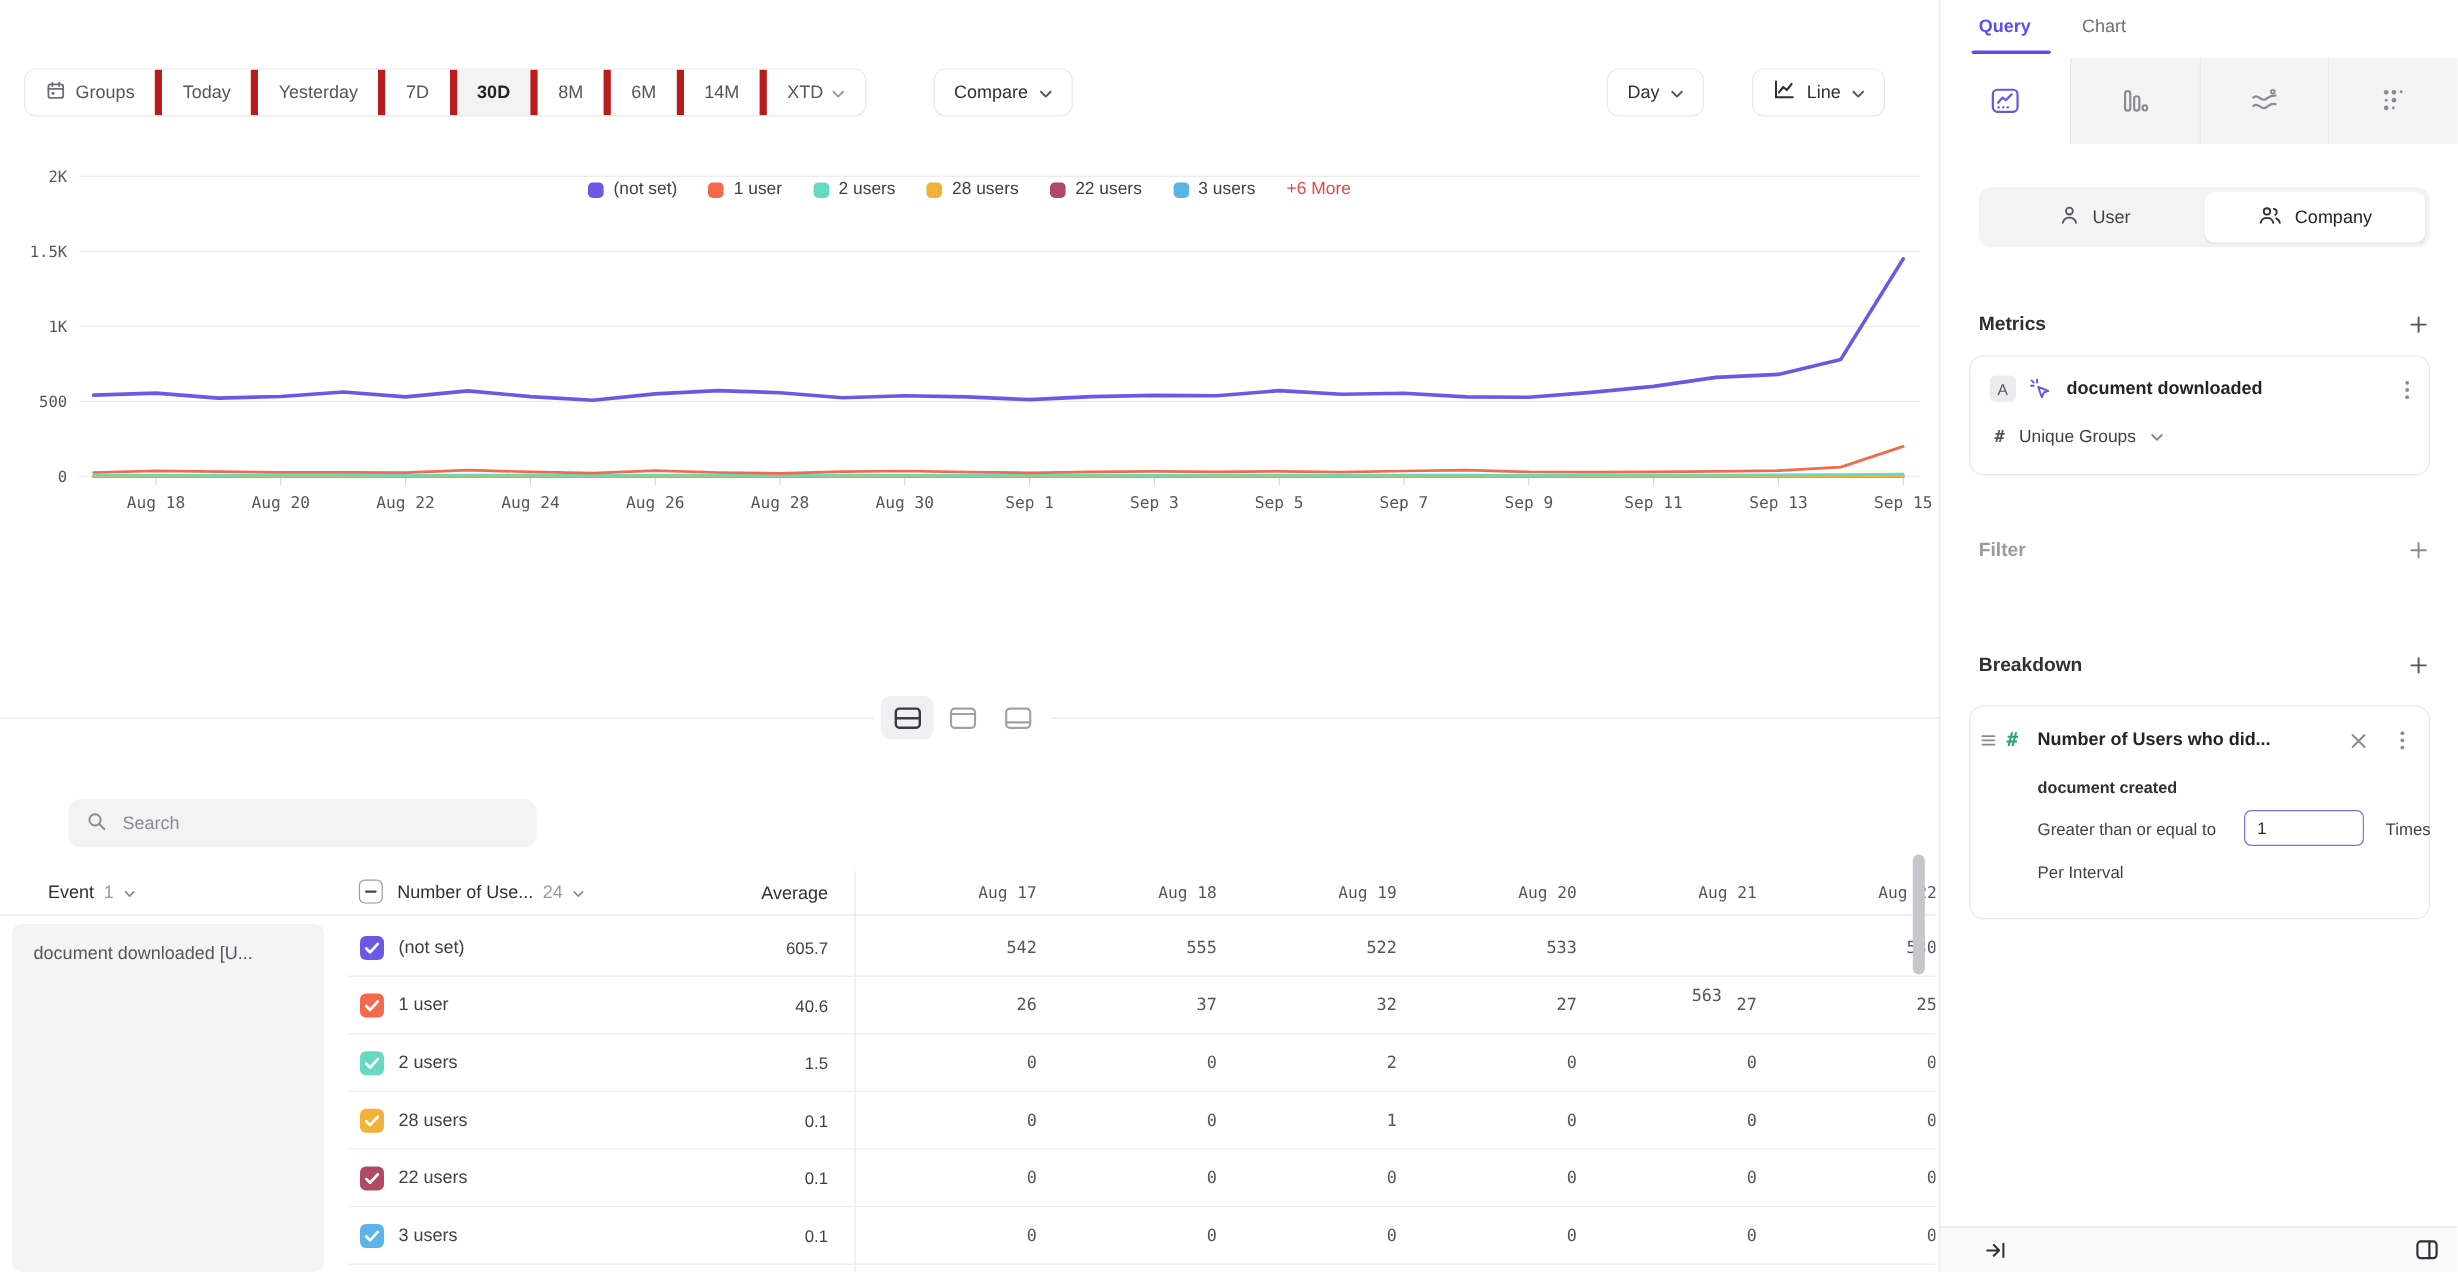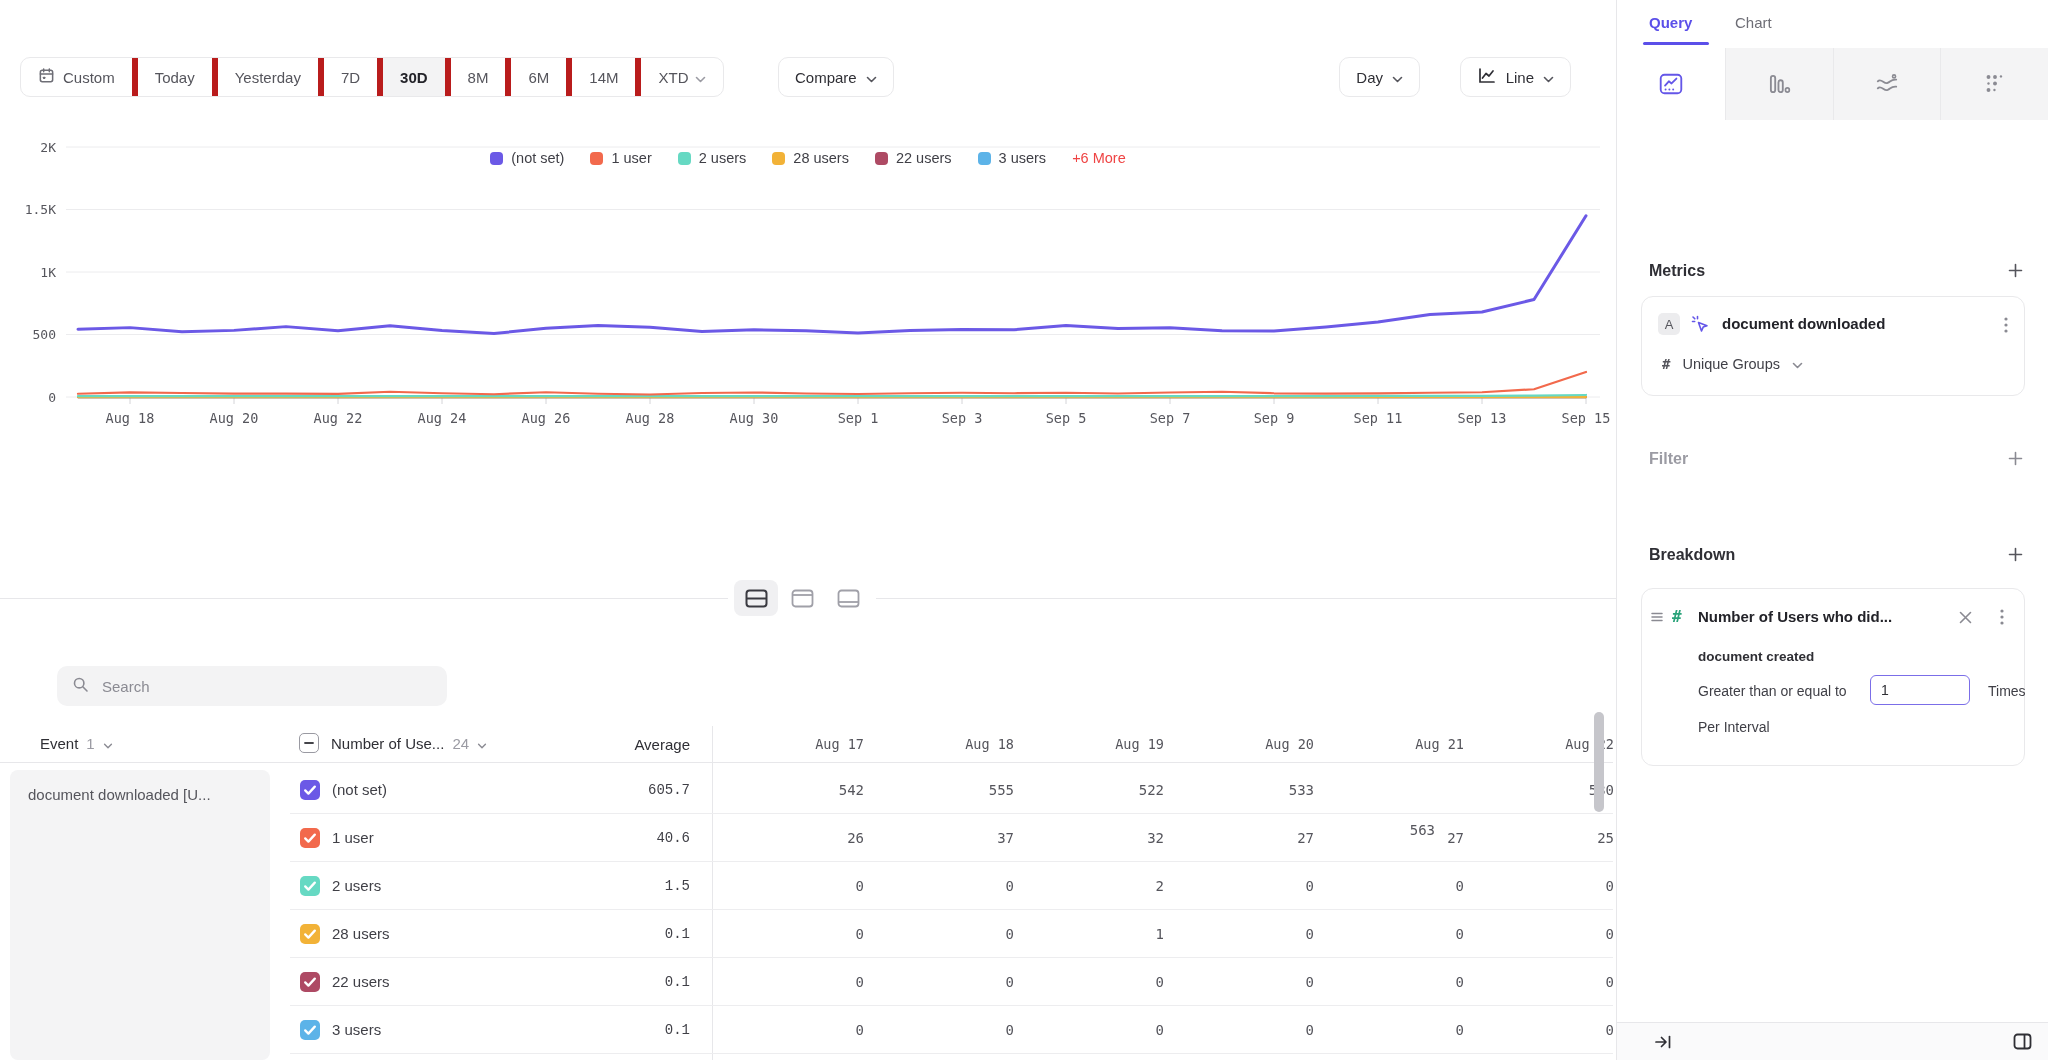--- a/index.html
+++ b/index.html
@@ -73,21 +73,21 @@
     position:absolute; left:10px; top:4px; width:260px; height:290px;
     background:#f4f4f5; border-radius:8px; padding:16px 18px;
     font-size:15px; color:#55555c; white-space:nowrap; overflow:hidden;
   }
   .t-row { position:absolute; left:0; width:1613px; height:48px; }
   .row-sep { position:absolute; left:290px; width:1323px; bottom:0; height:1px; background:#ededef; }
   .row-check { position:absolute; left:300px; top:14px; width:20px; height:20px; border-radius:5px; cursor:pointer; }
   .row-check svg { display:block; width:20px; height:20px; }
   .row-label { position:absolute; left:332px; top:15px; font-size:15px; color:#3f3f46; white-space:nowrap; }
   .row-avg { position:absolute; left:540px; top:16px; width:150px; text-align:right;
-    font-family:Liberation Mono, monospace; font-size:14px; color:#3f3f46; }
+    font-family:Liberation Sans, sans-serif; font-size:14px; color:#3f3f46; }
   .row-val { position:absolute; top:16px; width:130px; text-align:right;
     font-family:"DejaVu Sans Mono", monospace; font-size:14px; color:#55555c; }
   .vscroll { position:absolute; left:1594px; top:712px; width:10px; height:100px; border-radius:5px; background:#c6c6cb; }
 
   .minus-box { width:20px; height:20px; border:1.5px solid #9a9aa2; border-radius:5px; background:#fff;
     display:flex; align-items:center; justify-content:center; cursor:pointer; }
 
   
   .panel { position:absolute; left:1616px; top:0; width:432px; height:1060px; background:#fff; border-left:1px solid #e7e7ea; }
   .tab { position:absolute; top:14px; font-size:15px; cursor:pointer; }
@@ -142,21 +142,21 @@
 
 <div class="main">
 
   <div class="range-group" id="range-group">
       <div class="range-seg">
         <span><svg width="17" height="17" viewBox="0 0 18 18" fill="none">
             <rect x="2.5" y="3.5" width="13" height="12" rx="2" stroke="#6e6e76" stroke-width="1.6"></rect>
             <path d="M6 2v3M12 2v3M2.5 7.5h13" stroke="#6e6e76" stroke-width="1.6" stroke-linecap="round"></path>
             <rect x="5.3" y="10.3" width="2.4" height="2.4" rx="0.5" fill="#6e6e76"></rect>
           </svg></span>
-        <span>Custom</span>
+        <span>Groups</span>
       </div>
       <div class="range-seg">
         <span>Today</span>
       </div>
       <div class="range-seg">
         <span>Yesterday</span>
       </div>
       <div class="range-seg">
         <span>7D</span>
       </div>
@@ -515,20 +515,42 @@
             <circle cx="17.5" cy="5" r="1.1" fill="currentColor"></circle>
             <circle cx="6" cy="11.5" r="1.1" fill="currentColor"></circle>
             <circle cx="12" cy="11.5" r="1.8" fill="currentColor"></circle>
             <circle cx="6" cy="17.5" r="1.8" fill="currentColor"></circle>
             <circle cx="11.5" cy="17.5" r="1.1" fill="currentColor"></circle>
           </svg>
         </span>
       </div>
     </div>
 
+  <div class="scope-toggle">
+    <div class="scope-opt">
+      <span>
+        <svg width="19" height="19" viewBox="0 0 20 20" fill="none">
+            <circle cx="10" cy="6.2" r="3" stroke="#55555c" stroke-width="1.6"></circle>
+            <path d="M4.2 16.5c.7-3 3-4.6 5.8-4.6s5.1 1.6 5.8 4.6" stroke="#55555c" stroke-width="1.6" stroke-linecap="round"></path>
+          </svg>
+      </span>
+      <span>User</span>
+    </div>
+    <div class="scope-opt active">
+      <span>
+        <svg width="21" height="19" viewBox="0 0 22 20" fill="none">
+            <circle cx="8.5" cy="6.5" r="2.8" stroke="#2f2f35" stroke-width="1.6"></circle>
+            <path d="M3 16.5c.6-2.8 2.8-4.3 5.5-4.3s4.9 1.5 5.5 4.3" stroke="#2f2f35" stroke-width="1.6" stroke-linecap="round"></path>
+            <path d="M14.5 4.2c1.5.2 2.6 1.4 2.6 3 0 1.1-.5 2-1.3 2.5" stroke="#2f2f35" stroke-width="1.6" stroke-linecap="round"></path>
+            <path d="M16.5 12.6c1.7.6 2.9 1.9 3.3 3.9" stroke="#2f2f35" stroke-width="1.6" stroke-linecap="round"></path>
+          </svg>
+      </span>
+      <span>Company</span>
+    </div>
+  </div>
 
   <div class="sect-title" style="top:262px;">Metrics</div>
   <div class="plus-btn" style="top:263px;">
     <svg width="15" height="15" viewBox="0 0 15 15" fill="none">
         <path d="M7.5 1.5v12M1.5 7.5h12" stroke="#55555c" stroke-width="1.6" stroke-linecap="round"></path>
       </svg>
   </div>
 
   <div class="metric-card">
     <div class="badge-a">A</div>

